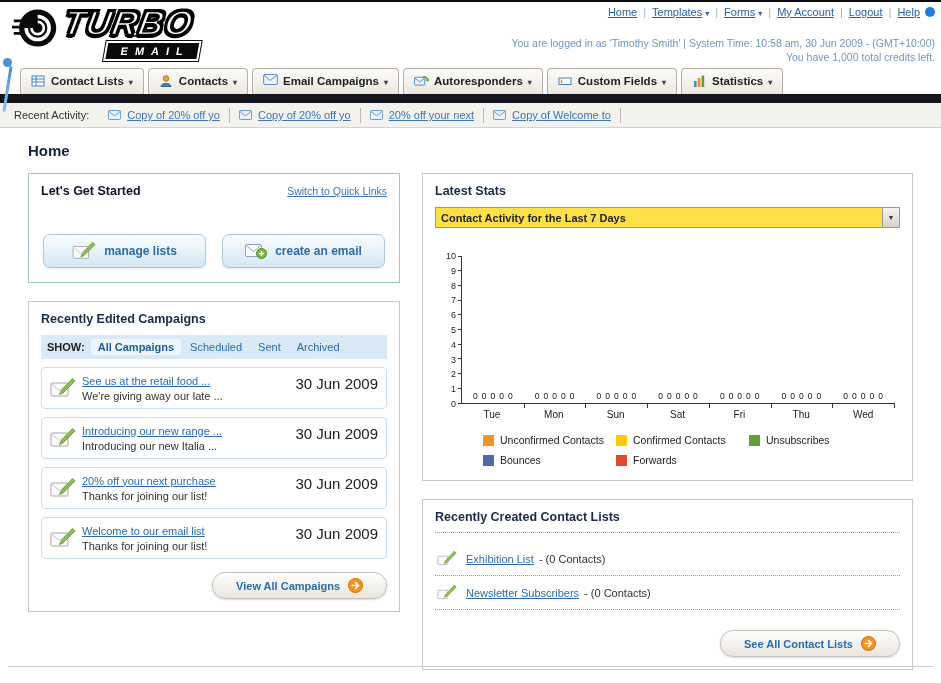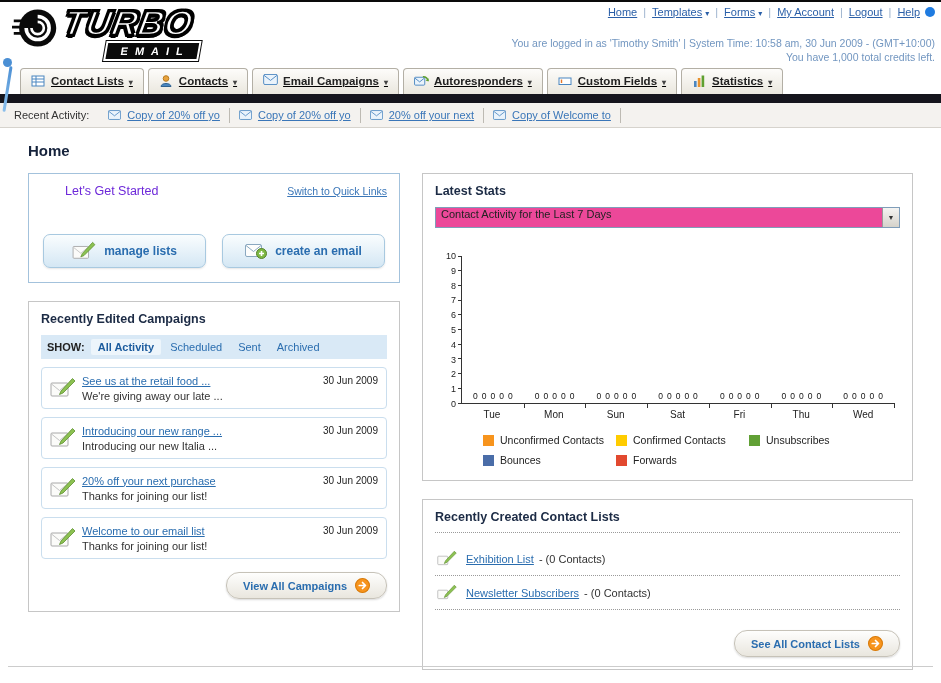--- a/index.html
+++ b/index.html
@@ -25,21 +25,21 @@
   .top-links { font-size:11px; color:#2a5fa8; display:flex; justify-content:flex-end; align-items:center; }
   .tlink { display:flex; align-items:center; cursor:pointer; }
   .tlink + .tlink::before { content:"|"; color:#9ab0cc; margin:0 6px; text-decoration:none; cursor:default; }
   .tlink .lbl { text-decoration:underline; }
   .dd-arrow::after { content:"▾"; font-size:8px; margin-left:3px; color:#2a5fa8; }
   .help-dot { display:inline-block; width:10px; height:10px; border-radius:50%; background:#1f7be0; margin-left:5px; }
   .login-line { font-size:10.5px; color:#7296c0; margin-top:19px; }
   .credits-line { font-size:10.5px; color:#7296c0; margin-top:2px; }
 
   
-  .nav { display:flex; gap:4px; padding-left:20px; align-items:flex-end; height:30px;text-decoration:underline; }
+  .nav { display:flex; gap:4px; padding-left:20px; align-items:flex-end; height:30px; }
   .nav-tab { display:flex; align-items:center; gap:5px; padding:5px 10px 6px;
     background:linear-gradient(#fdfcfa,#eae7de); border:1px solid #b3afa5; border-bottom:none;
     border-radius:4px 4px 0 0; font-size:11.5px; font-weight:bold; color:#222; cursor:pointer; }
   .nav-tab .nicon { display:flex; width:15px; height:14px; }
   .dd-arrow2::after { content:"▾"; font-size:8px; color:#444; }
   .dark-bar { height:9px; background:#15151d; }
 
   
   .recent-bar { display:flex; align-items:center; height:25px; background:#f4f2ef; border-bottom:1px solid #d6d3cd;
     padding:0 14px; font-size:11px; color:#333; }
@@ -54,48 +54,48 @@
   .columns { display:flex; gap:22px; align-items:flex-start; }
   .col-left { width:372px; flex:none; }
   .col-right { flex:1; min-width:0; }
 
   .panel { border:1px solid #c6c6c6; background:#fff; padding:10px 12px 12px; }
   .panel-title { font-size:12.5px; font-weight:bold; color:#1c2b45; margin-bottom:9px; }
 
   
   .panel-blue { border:1px solid #a3c2dc; background:#fff; padding:10px 12px 14px; }
   .gs-head { display:flex; justify-content:space-between; align-items:center; margin-bottom:11px; }
-  .gs-title { font-size:12.5px; font-weight:normal; color:#6d28d9;margin-left:24px; }
+  .gs-title { font-size:12.5px; font-weight:bold; color:#0f172a; }
   .gs-switch { font-size:10.5px; color:#3a76b8; text-decoration:underline; cursor:pointer; }
   .gs-buttons { display:flex; gap:16px; padding:0 2px;margin-top:36px; }
   .gs-btn { flex:1; height:34px; display:flex; align-items:center; justify-content:center; gap:8px;
     background:linear-gradient(#fafdfe,#d4e7f4); border:1px solid #a8c9e0; border-radius:7px;
     font-size:12px; font-weight:bold; color:#2a6daf; cursor:pointer; box-shadow:0 1px 2px rgba(0,0,0,0.1); }
 
   
   .campaigns { margin-top:18px; }
   .filter-bar { background:#d9e9f6; display:flex; align-items:center; font-size:11px; padding:4px 6px; gap:2px; }
   .show-label { font-weight:bold; color:#222; margin-right:4px; }
   .filter { color:#2a6daf; padding:2px 7px; cursor:pointer; }
   .filter.selected { background:#edf5fb; color:#1c5c9e; font-weight:bold; border-radius:2px; }
   .campaign-item { display:flex; align-items:center; border:1px solid #cadeee; border-radius:4px;
     margin-top:8px; padding:4px 8px; min-height:42px; }
   .ci-icon { width:32px; flex:none; display:flex; }
   .ci-text { flex:1; min-width:0; }
   .ci-title { font-size:11px; color:#2a6daf; text-decoration:underline; cursor:pointer; display:block; margin-bottom:3px; }
   .ci-sub { font-size:11px; color:#333; display:block; }
-  .ci-date { font-size:10px; color:#222; flex:none; margin-left:20px; align-self:flex-start; margin-top:3px; }
+  .ci-date { font-size:15px; color:#222; flex:none; margin-left:20px; align-self:flex-start; margin-top:3px; }
   .panel-actions { display:flex; justify-content:flex-end; margin-top:13px; }
-  .pill-btn { display:flex; align-items:center; gap:8px; padding:5px 16px;
+  .pill-btn { display:flex; align-items:center; gap:8px; padding:5px 23px;
     background:linear-gradient(#fefefd,#e9e6de); border:1px solid #c6c2b8; border-radius:13px;
     font-size:11px; font-weight:bold; color:#2a6daf; cursor:pointer; box-shadow:0 1px 2px rgba(0,0,0,0.15);justify-content:center; }
   .arrow-circle { display:flex; width:15px; height:15px; }
 
   
-  .select-box { display:flex; border:1px solid #7f9db9; height:21px; font-size:11px; color:#222; background:#ec4899; cursor:pointer; }
+  .select-box { display:flex; align-items:center; border:1px solid #7f9db9; height:21px; font-size:11px; color:#222; background:#fde047; cursor:pointer;font-weight:bold; }
   .select-text { flex:1; padding:0 5px; white-space:nowrap; overflow:hidden; }
   .select-arrow { width:17px; height:100%; background:linear-gradient(#f5f4f2,#d5d2ca); border-left:1px solid #9a9a9a;
     display:flex; align-items:center; justify-content:center; font-size:7px; color:#333; }
 
   .chart { margin:28px 6px 0 6px; }
   .chart-plot { display:flex; height:148px; }
   .y-axis { width:20px; position:relative; flex:none; }
   .ytick { position:absolute; right:5px; transform:translateY(-50%); font-size:9px; color:#222; }
   .plot-area { flex:1; position:relative; border-left:1px solid #333; border-bottom:1px solid #333; }
   .ytickmark { position:absolute; left:-4px; width:4px; height:1px; background:#333; }
@@ -312,21 +312,21 @@
                 </span>
               <span>create an email</span>
             </div>
           </div>
         </div>
 
         <div class="panel campaigns">
           <div class="panel-title">Recently Edited Campaigns</div>
           <div class="filter-bar">
             <span class="show-label">SHOW:</span>
-            <span class="filter selected">All Activity</span>
+            <span class="filter selected">All Campaigns</span>
             <span class="filter">Scheduled</span>
             <span class="filter">Sent</span>
             <span class="filter">Archived</span>
           </div>
 
           <div class="campaign-item">
             <span class="ci-icon">
                 <svg viewBox="0 0 26 22" width="26" height="22">
                   <rect x="1" y="6" width="17" height="13" rx="1" fill="#fbfbf9" stroke="#a8a8a8"></rect>
                   <path d="M1.5 7 L9.5 13.5 L17.5 7" fill="none" stroke="#c4c4c4"></path>

